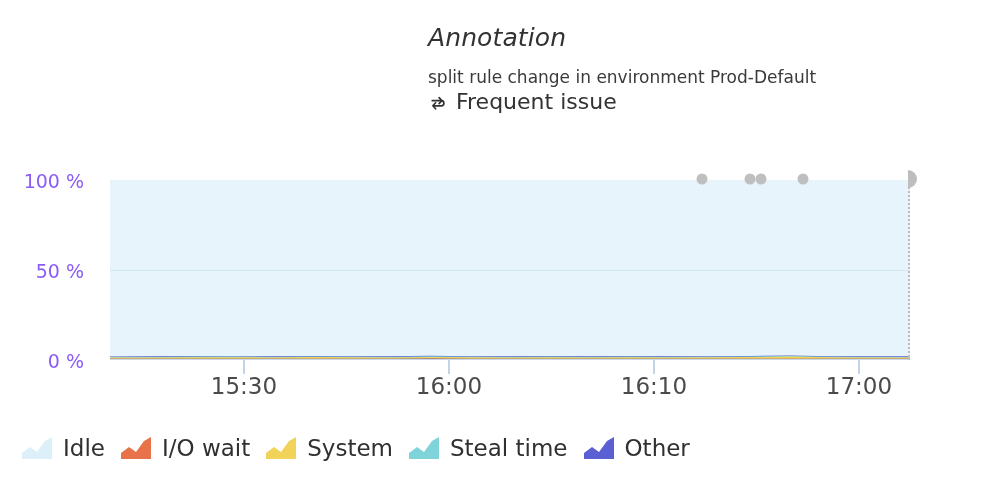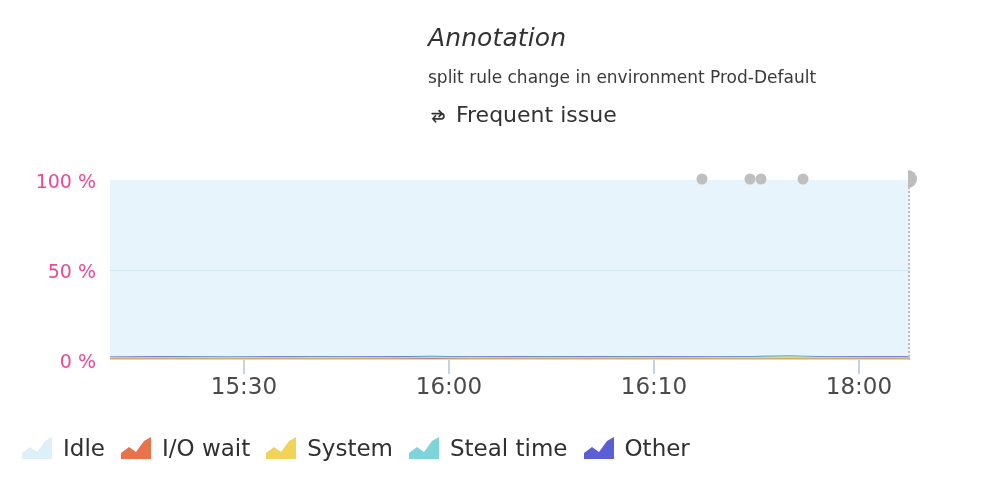--- a/index.html
+++ b/index.html
@@ -35,21 +35,21 @@
     font-size: 17px;
     font-weight: 400;
     color: #3a3a3a;
     line-height: 24px;
     margin-top: 11px;
   }
   .annotation-status {
     display: flex;
     align-items: center;
     gap: 8px;
-    margin-top: 13px;
+    margin-top: 0;
   }
   .annotation-status-icon {
     width: 20px;
     height: 20px;
     display: inline-block;
     flex: 0 0 auto;
     position: relative;
     top: 1px;
   }
   .annotation-status-icon svg { display: block; }
@@ -70,23 +70,23 @@
   }
   .y-axis {
     position: absolute;
     left: 0;
     top: 0;
     width: 96px;
     height: 200px;
   }
   .y-tick-label {
     position: absolute;
-    right: 0;
+    right: 12px;
     font-size: 19px;
-    color: #ec4899;
+    color: #8b5cf6;
     text-align: right;
     line-height: 19px;
     white-space: nowrap;
   }
   .plot-area {
     position: absolute;
     left: 110px;
     top: 30px;
     width: 800px;
     height: 180px;
@@ -255,21 +255,21 @@
   <div class="axis-baseline"></div>
 
   <div class="x-tick" style="left:243px"></div>
   <div class="x-tick" style="left:448px"></div>
   <div class="x-tick" style="left:653px"></div>
   <div class="x-tick" style="left:858px"></div>
 
   <div class="x-tick-label" style="left:244px">15:30</div>
   <div class="x-tick-label" style="left:449px">16:00</div>
   <div class="x-tick-label" style="left:654px">16:10</div>
-  <div class="x-tick-label" style="left:859px">18:00</div>
+  <div class="x-tick-label" style="left:859px">17:00</div>
 
   <div class="event-dot" style="left:702px; top:29px"></div>
   <div class="event-dot" style="left:750px; top:29px"></div>
   <div class="event-dot" style="left:761px; top:29px"></div>
   <div class="event-dot" style="left:803px; top:29px"></div>
 
   <div class="marker-line" style="left:908px"></div>
   <div class="marker-head" style="left:908px; top:29px"></div>
 </div>
 

